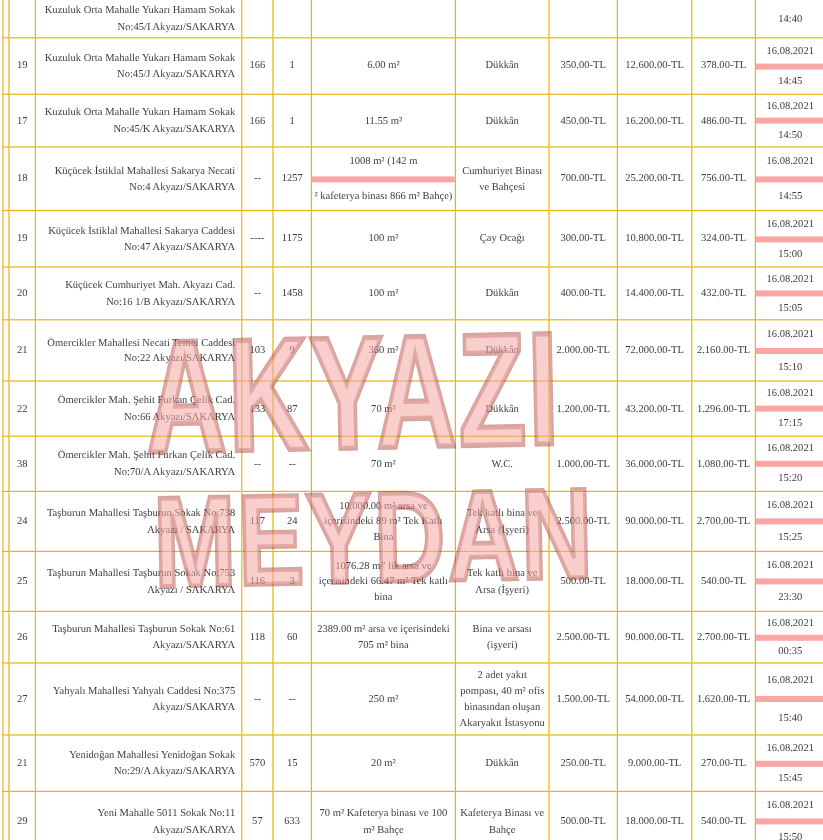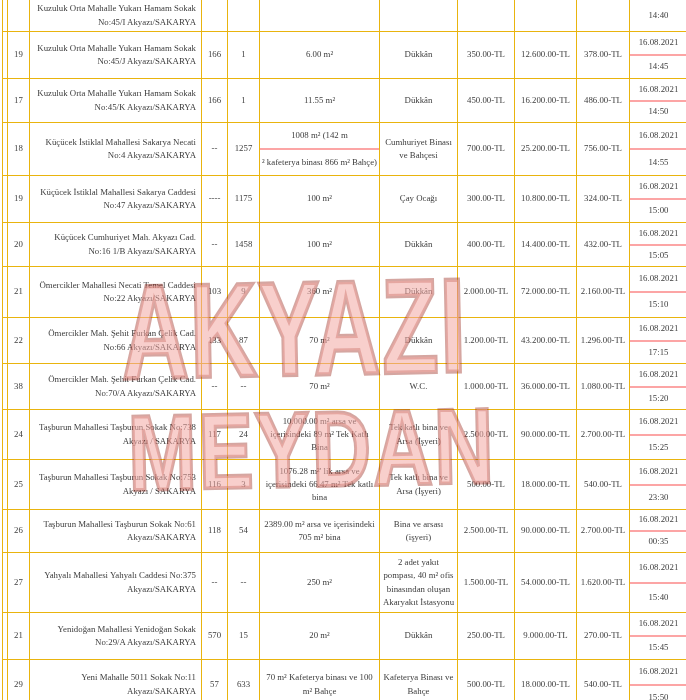--- a/index.html
+++ b/index.html
@@ -18,21 +18,21 @@
     word-wrap:break-word;
   }
   tr.first-row td { border-top:none; }
   td.addr { text-align:right; padding:1px 5px 1px 6px; }
   td.split-cell, td.dt-cell { padding:0;margin-top:36px; }
   .vstack { display:flex; flex-direction:column; height:100%; }
   .vstack > div {
     flex:1; display:flex; align-items:center; justify-content:center;
     padding:1px 2px; line-height:1.5;
   }
-  .vstack > div.top-part { border-bottom:2px solid #fca5a5;text-align:center; }
+  .vstack > div.top-part { border-bottom:5px solid #fca5a5;text-align:center; }
   
   .watermark {
     position:absolute; left:0; top:0; width:686px; height:700px;
     pointer-events:none; z-index:5; transform:rotate(-1.2deg);
     font-family:"Liberation Sans", sans-serif; font-weight:800;
     color:rgba(242,168,162,0.55);
     -webkit-text-stroke:3px rgba(156,43,30,0.42);
     paint-order:stroke fill;
   }
   .wm-line1 {
@@ -265,21 +265,21 @@
               <div class="top-part">16.08.2021</div>
               <div>23:30</div>
             </div>
           </td>
         </tr>
         <tr style="height: 42px;">
           <td></td>
           <td>26</td>
           <td class="addr">Taşburun Mahallesi Taşburun Sokak No:61 Akyazı/SAKARYA</td>
           <td>118</td>
-          <td>54</td>
+          <td>60</td>
           <td>2389.00 m² arsa ve içerisindeki 705 m² bina</td>
           <td>Bina ve arsası (işyeri)</td>
           <td>2.500.00-TL</td>
           <td>90.000.00-TL</td>
           <td>2.700.00-TL</td>
           <td class="dt-cell" style="height: 42px;">
             <div class="vstack">
               <div class="top-part">16.08.2021</div>
               <div>00:35</div>
             </div>

